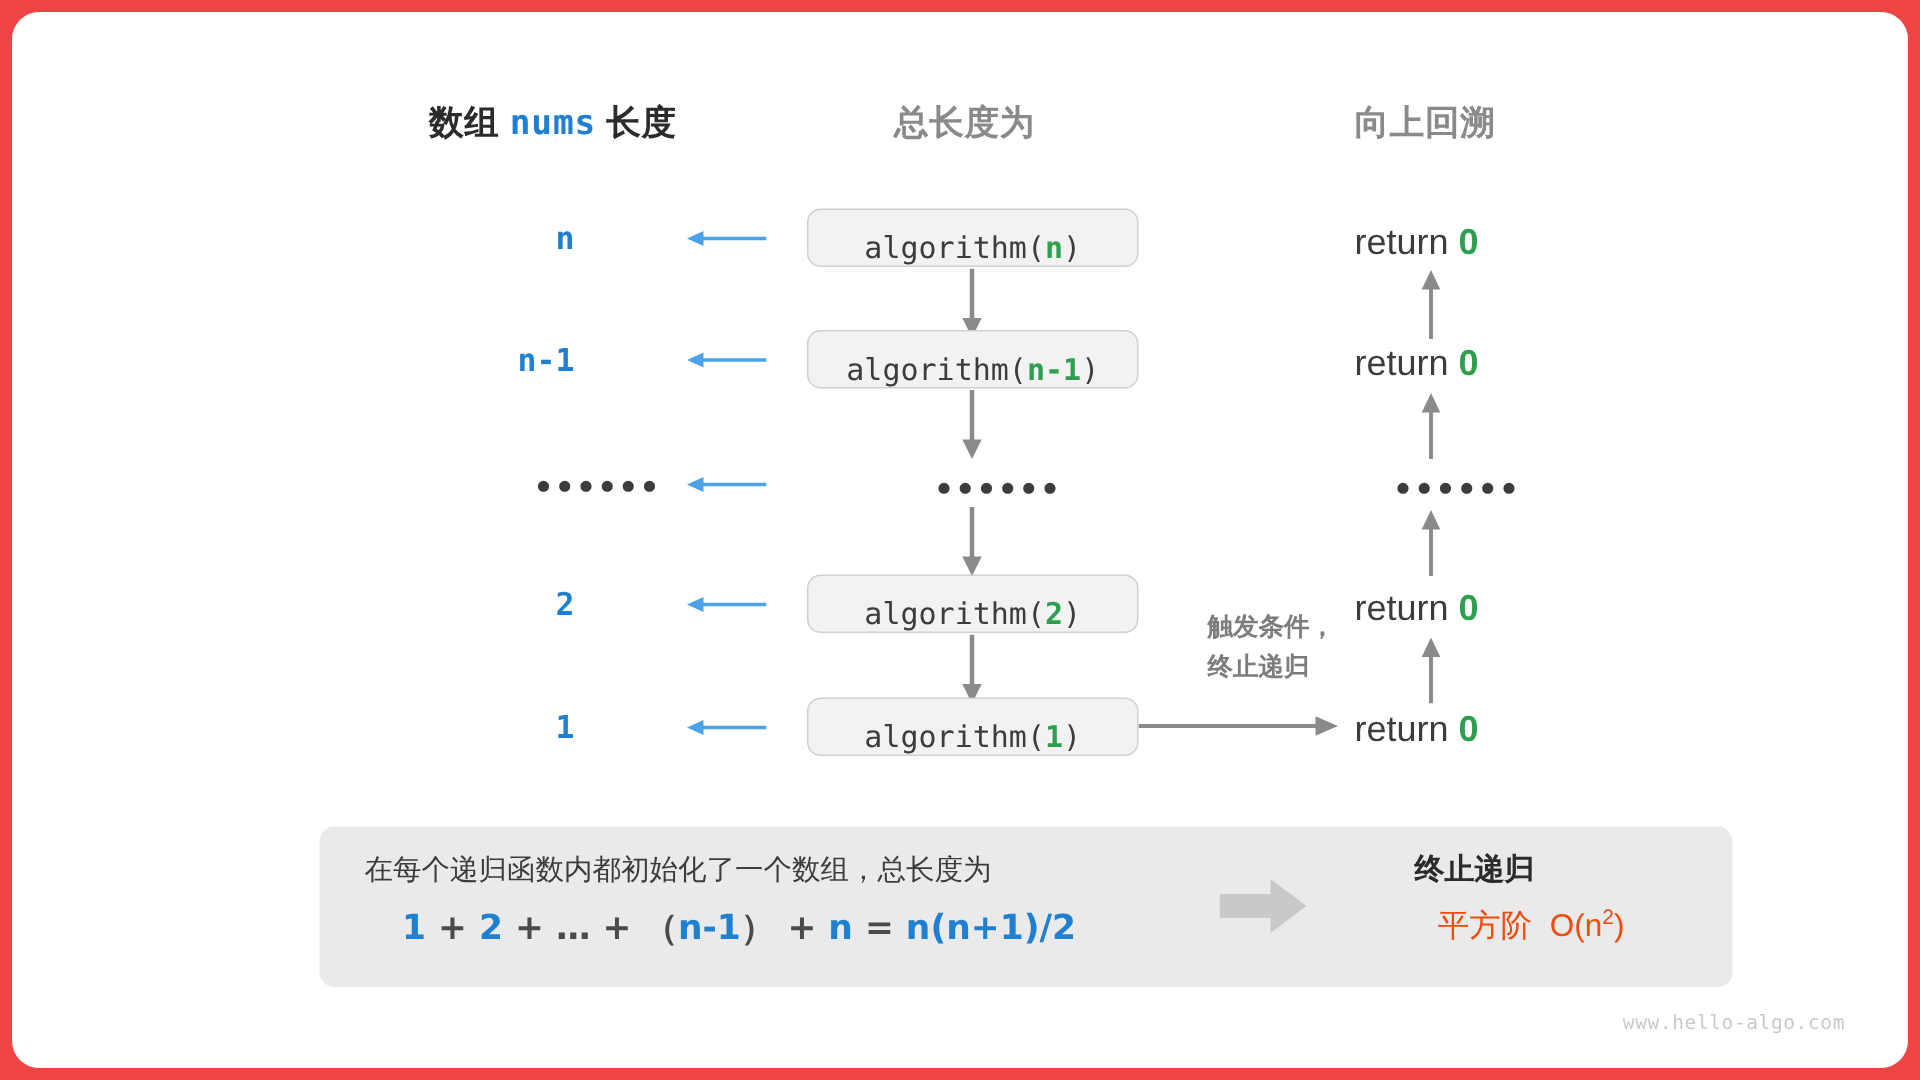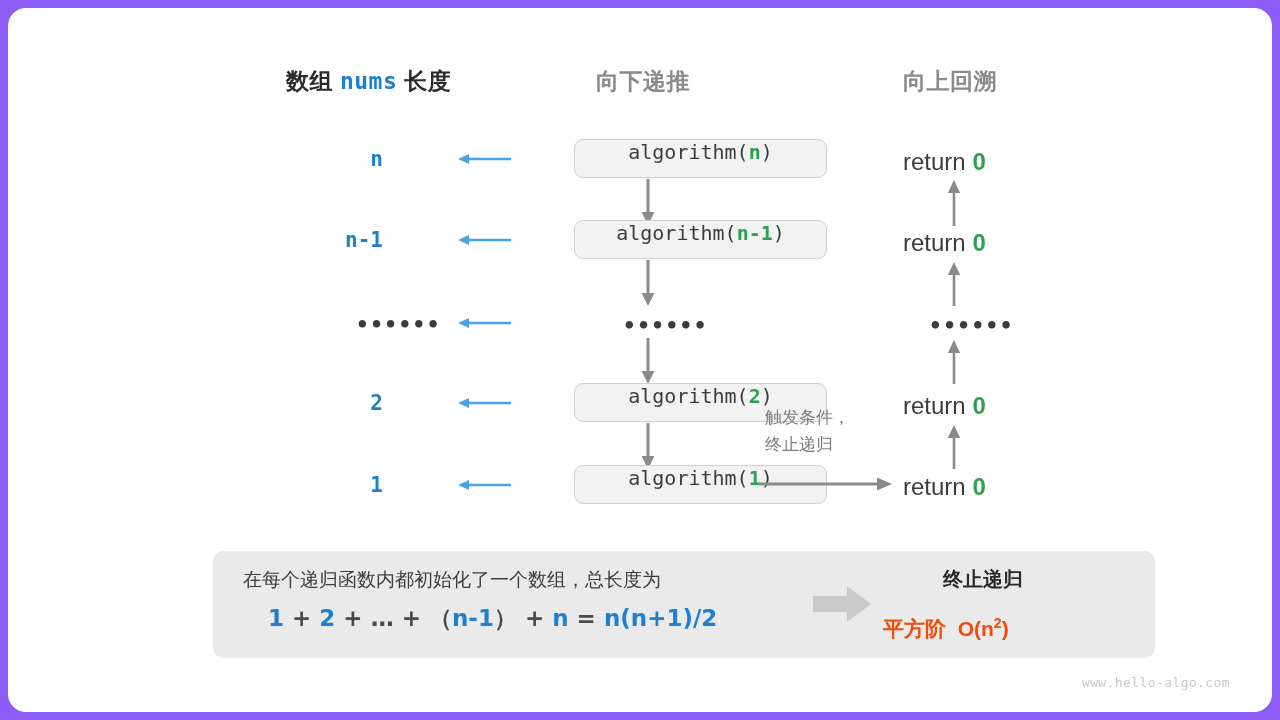--- a/index.html
+++ b/index.html
@@ -10,21 +10,21 @@
   body {
     width: 1280px;
     height: 720px;
     font-family: "Liberation Sans", "DejaVu Sans", sans-serif;
     overflow: hidden;
   }
   #stage {
     position: relative;
     width: 1280px;
     height: 720px;
-    background: #8b5cf6;
+    background: #ef4444;
   }
   #card {
     position: absolute;
     left: 8px;
     top: 8px;
     width: 1264px;
     height: 704px;
     background: #ffffff;
     border-radius: 18px;
   }
@@ -55,34 +55,33 @@
   
   .bluearrow {
     position: absolute;
     width: 56px;
     height: 18px;
   }
 
   
   .abox {
     position: absolute;
-    width: 253px;
+    width: 221px;
     height: 39px;
     background: #f2f2f2;
     border: 1.5px solid #d0d0d0;
     border-radius: 9px;
     box-sizing: border-box;
     display: flex;
-    align-items: flex-start;
+    align-items: flex-end;
     justify-content: center;
     font-family: "DejaVu Sans Mono", "Liberation Mono", monospace;
     font-size: 20px;
     color: #3c3c3c;
     letter-spacing: 0px;
-    margin-left: 36px;
   }
   .abox .arg { color: #2e9e4f; font-weight: bold; }
 
   
   .varrow {
     position: absolute;
     width: 18px;
   }
 
   
@@ -104,23 +103,24 @@
     color: #3c3c3c;
     white-space: nowrap;
   }
   .ret .zero { color: #2e9e4f; font-weight: bold; }
 
   
   .note {
     position: absolute;
     color: #7d7d7d;
     font-size: 17px;
-    font-weight: normal;
+    font-weight: bold;
     line-height: 27px;
     white-space: nowrap;
+    margin-left: 40px;
   }
 
   
   #basearrow {
     position: absolute;
   }
 
   
   #panel {
     position: absolute;
@@ -165,26 +165,25 @@
     font-size: 20px;
     font-weight: bold;
     color: #2b2b2b;
     white-space: nowrap;
   }
   #panel-right-value {
     position: absolute;
     left: 670px;
     top: 52px;
     width: 200px;
-    text-align: left;
+    text-align: right;
     font-size: 21px;
-    font-weight: bold;
+    font-weight: normal;
     color: #ee4b0c;
     white-space: nowrap;
-    margin-top: 12px;
   }
   #panel-right-value sup { font-size: 14px; }
 
   
   #watermark {
     position: absolute;
     right: 42px;
     bottom: 22px;
     font-family: "DejaVu Sans Mono", "Liberation Mono", monospace;
     font-size: 13px;
@@ -197,21 +196,21 @@
 
 <div id="stage">
   <div id="card">
 
     <div class="hdr hdr-dark" style="left:278px; top:58px;">
       <span>数组</span>
       <span class="blue-word">nums</span>
       <span>长度</span>
     </div>
 
-    <div class="hdr hdr-gray" style="left:588px; top:58px;">向下递推</div>
+    <div class="hdr hdr-gray" style="left:588px; top:58px;">总长度为</div>
 
     <div class="hdr hdr-gray" style="left:895px; top:58px;">向上回溯</div>
 
     <div class="sizelabel" style="left:300px; top:139px; width:75px;">n</div>
 
     <svg class="bluearrow" style="left:447px; top:142px;" viewBox="0 0 56 18">
       <line x1="56" y1="9" x2="12" y2="9" stroke="#4aa3e8" stroke-width="2.4"></line>
       <path d="M3,9 L14,4 L14,14 Z" fill="#4aa3e8"></path>
     </svg>
 

